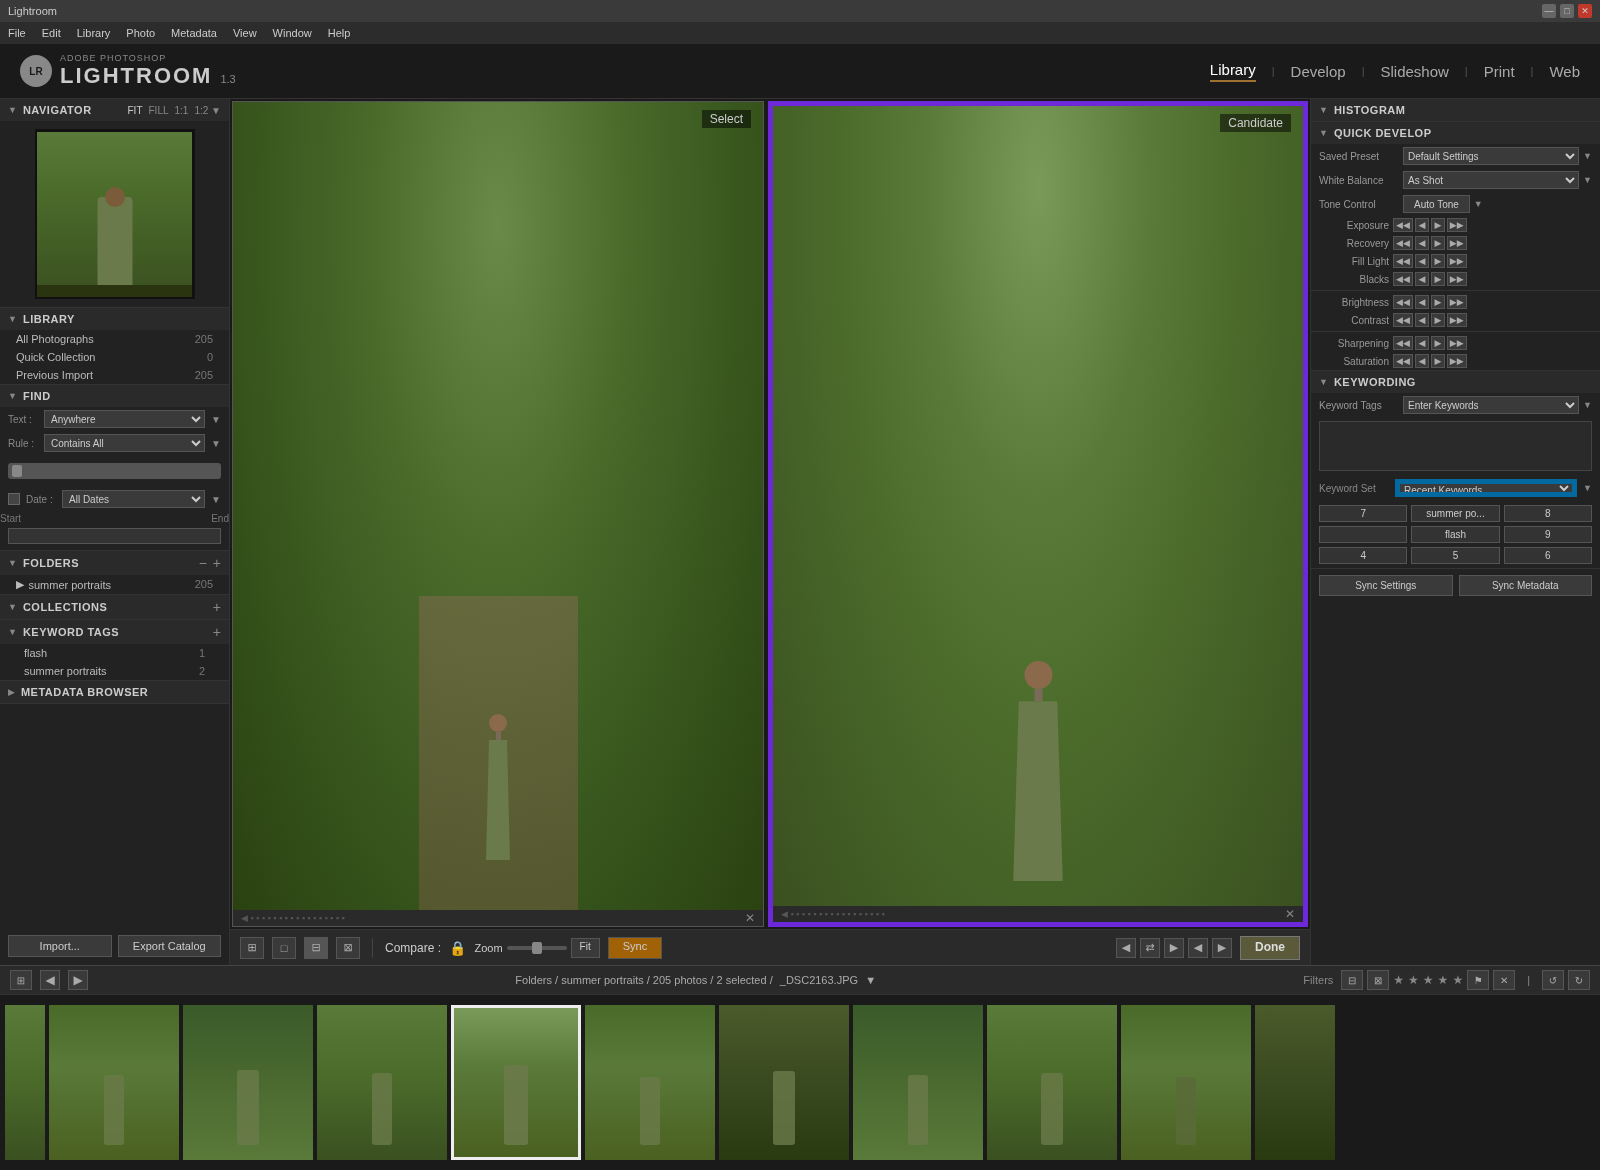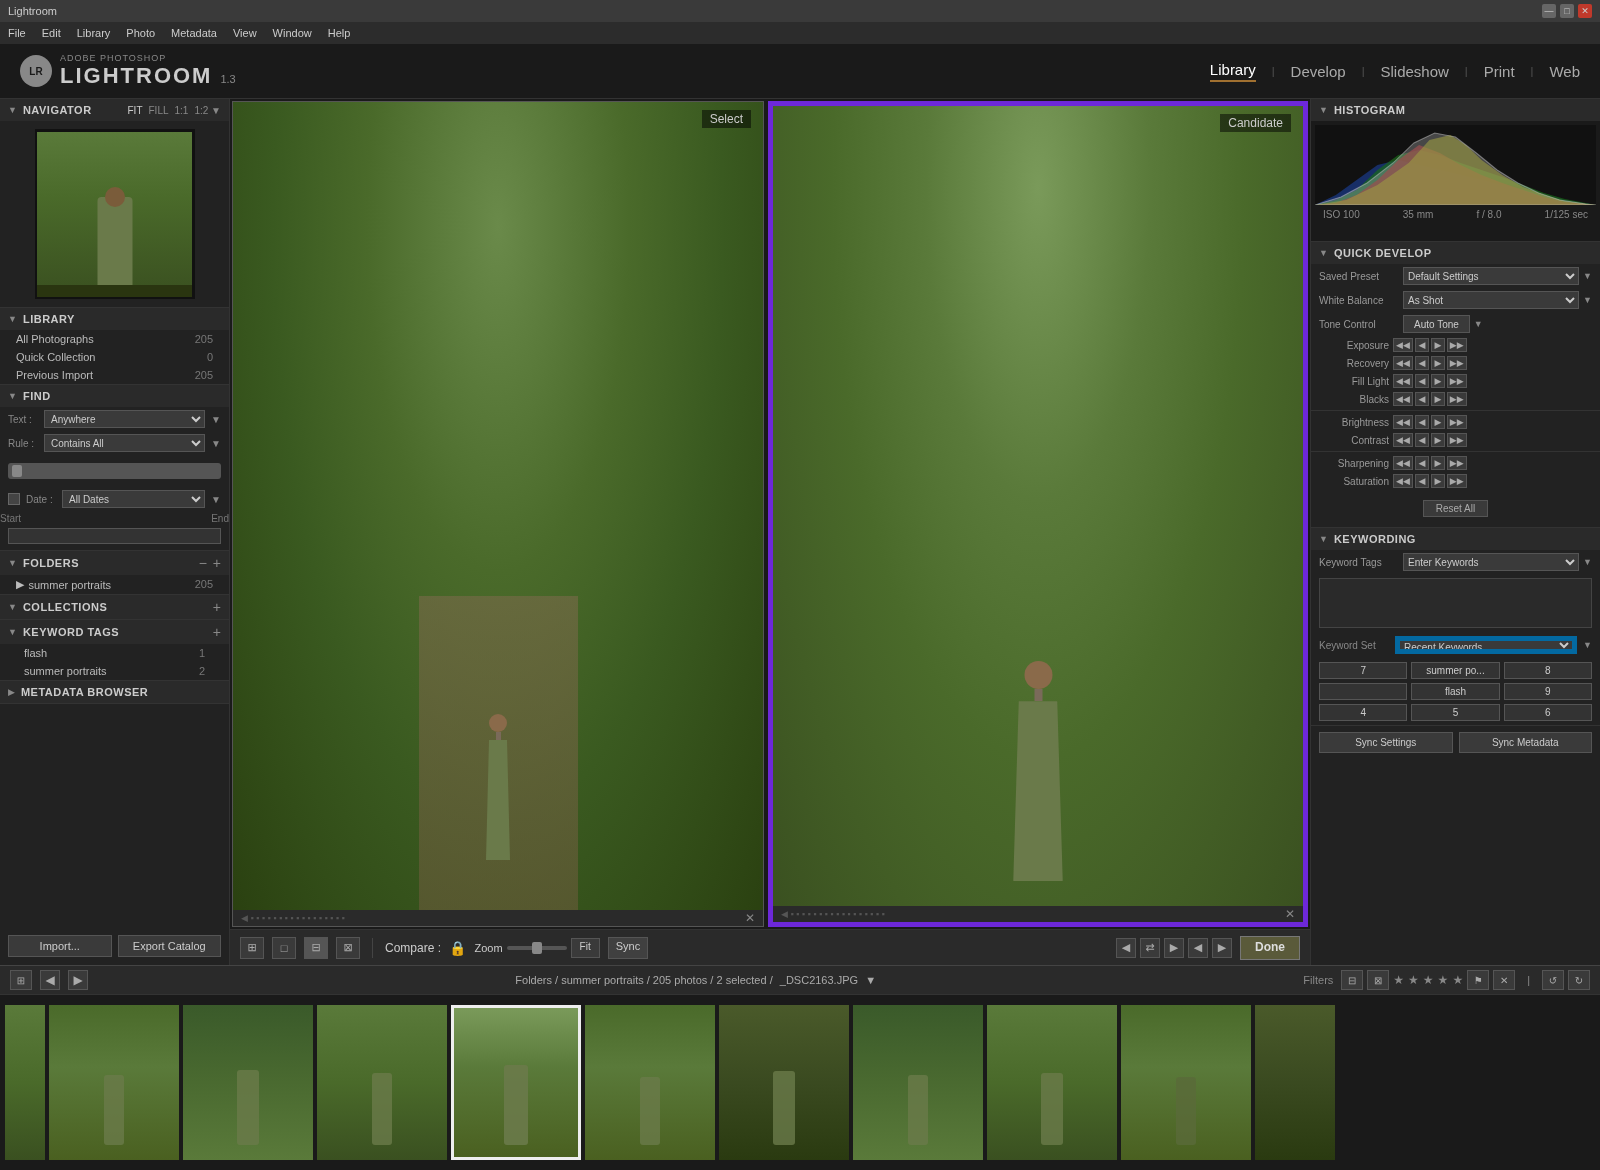--- a/index.html
+++ b/index.html
@@ -75,21 +75,21 @@
     #compare-area { flex: 1; display: flex; position: relative; }
     .compare-pane { flex: 1; position: relative; border: 1px solid #555; margin: 2px; overflow: hidden; }
     .compare-label { position: absolute; top: 8px; right: 12px; font-size: 12px; color: #ccc; background: rgba(0,0,0,0.5); padding: 2px 8px; z-index: 10; }
 
     
     #toolbar { height: 36px; background: #2a2a2a; display: flex; align-items: center; padding: 0 10px; gap: 8px; border-top: 1px solid #333; }
     .tool-btn { width: 24px; height: 22px; background: #3a3a3a; border: 1px solid #555; display: flex; align-items: center; justify-content: center; cursor: pointer; color: #aaa; font-size: 11px; }
     .tool-btn.active { background: #555; }
     .tool-separator { width: 1px; height: 20px; background: #444; margin: 0 4px; }
     .zoom-btn { background: #3a3a3a; border: 1px solid #555; color: #ccc; font-size: 10px; padding: 2px 8px; cursor: pointer; height: 20px; }
-    .sync-btn { background: #404040; border: 1px solid #555; color: #ccc; font-size: 11px; padding: 2px 7px; cursor: pointer; height: 22px; }
+    .sync-btn { background: #a16207; border: 1px solid #555; color: #ccc; font-size: 11px; padding: 2px 14px; cursor: pointer; height: 22px; }
     .done-btn { background: #5a5a3a; border: 1px solid #777; color: #ddd; font-size: 12px; padding: 3px 14px; cursor: pointer; height: 24px; font-weight: bold; }
     .lock-icon { font-size: 14px; color: #888; cursor: pointer; }
 
     
     #right-panel { width: 290px; background: #222; border-left: 1px solid #333; display: flex; flex-direction: column; overflow-y: auto; flex-shrink: 0; }
 
     
     #histogram-area { height: 120px; background: #1a1a1a; position: relative; padding: 4px; }
     .histogram-canvas { width: 100%; height: 80px; background: #111; position: relative; overflow: hidden; }
     .hist-info { display: flex; justify-content: space-between; padding: 4px 8px; font-size: 10px; color: #888; }
@@ -454,42 +454,20 @@
 
   <div id="right-panel">
 
     <div class="panel-section">
       <div class="panel-header">
         <div class="panel-header-left">
           <span class="triangle">▼</span>
           <span class="panel-title">Histogram</span>
         </div>
       </div>
-      <div id="histogram-area">
-        <div class="histogram-canvas">
-          <svg class="hist-svg" viewBox="0 0 270 80" preserveAspectRatio="none">
-
-            <path d="M0,80 L20,70 L40,55 L60,40 L80,35 L100,40 L120,45 L140,50 L160,55 L180,60 L200,65 L220,70 L240,75 L270,80 Z" fill="#1a3a8a" opacity="0.7"></path>
-
-            <path d="M0,80 L20,75 L40,65 L60,45 L80,30 L100,25 L120,30 L140,38 L160,45 L180,52 L200,60 L220,68 L240,74 L270,80 Z" fill="#1a6a1a" opacity="0.7"></path>
-
-            <path d="M0,80 L20,78 L40,70 L60,55 L80,35 L100,20 L120,28 L140,40 L160,50 L180,58 L200,65 L220,72 L240,77 L270,80 Z" fill="#8a1a1a" opacity="0.7"></path>
-
-            <path d="M0,80 L30,75 L60,60 L90,38 L110,15 L130,10 L145,20 L160,35 L180,50 L200,62 L220,70 L240,76 L270,80 Z" fill="#8a8a0a" opacity="0.6"></path>
-
-            <path d="M0,80 L25,72 L50,58 L75,38 L95,18 L115,8 L135,12 L155,28 L175,45 L195,58 L215,68 L235,75 L260,79 L270,80 Z" fill="rgba(200,200,200,0.3)" stroke="rgba(200,200,200,0.5)" stroke-width="1" fill-rule="nonzero"></path>
-          </svg>
-        </div>
-        <div class="hist-info">
-          <span>ISO 100</span>
-          <span>35 mm</span>
-          <span>f / 8.0</span>
-          <span>1/125 sec</span>
-        </div>
-      </div>
     </div>
 
     <div class="panel-section">
       <div class="panel-header">
         <div class="panel-header-left">
           <span class="triangle">▼</span>
           <span class="panel-title">Quick Develop</span>
         </div>
       </div>
       <div class="qd-row">
@@ -578,23 +556,20 @@
         </div>
       </div>
       <div class="tone-btns-row">
         <span class="tone-label">Saturation</span>
         <div class="tone-btn-set">
           <div class="tone-btn">◀◀</div>
           <div class="tone-btn">◀</div>
           <div class="tone-btn">▶</div>
           <div class="tone-btn">▶▶</div>
         </div>
-      </div>
-      <div style="text-align:center;padding:6px;">
-        <button class="qd-reset-btn">Reset All</button>
       </div>
     </div>
 
     <div class="panel-section">
       <div class="panel-header">
         <div class="panel-header-left">
           <span class="triangle">▼</span>
           <span class="panel-title">Keywording</span>
         </div>
       </div>

